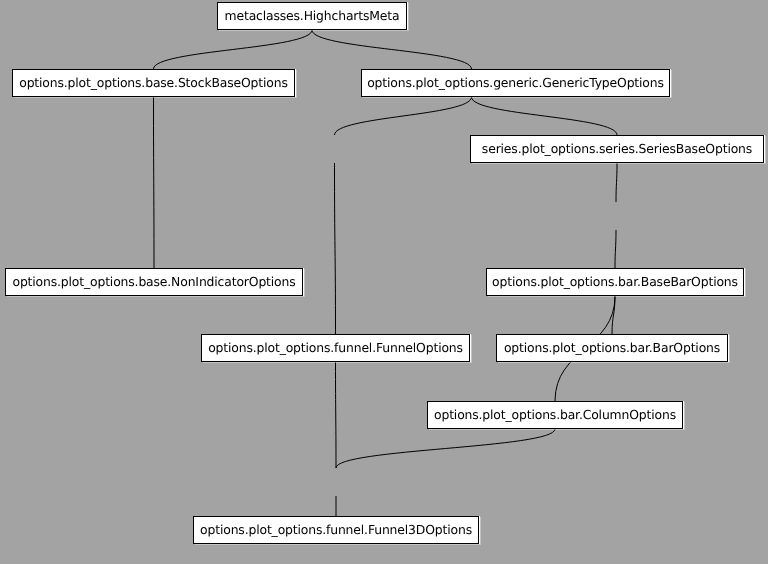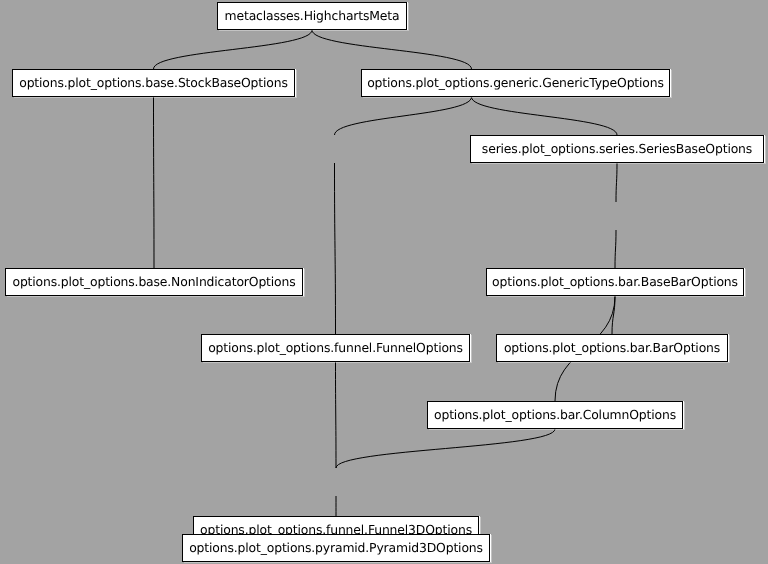--- a/index.html
+++ b/index.html
@@ -87,16 +87,13 @@
     </div>
     <div class="node" style="left: 496px; top: 334px; width: 232px; height: 28px; background: rgb(255, 255, 255); border-color: rgb(0, 0, 0); color: rgb(0, 0, 0);">
       <span class="label">options.plot_options.bar.BarOptions</span>
     </div>
     <div class="node" style="left: 427px; top: 401px; width: 256px; height: 28px; background: rgb(255, 255, 255); border-color: rgb(0, 0, 0); color: rgb(0, 0, 0);">
       <span class="label">options.plot_options.bar.ColumnOptions</span>
     </div>
     <div class="node" style="left: 193px; top: 468px; width: 286px; height: 28px; background: rgb(255, 255, 255); border-color: rgb(0, 0, 0); color: rgb(0, 0, 0); margin-top: 48px;">
       <span class="label">options.plot_options.funnel.Funnel3DOptions</span>
     </div>
-    <div class="node" style="left: 182px; top: 534px; width: 308px; height: 28px; background: rgb(255, 255, 255); border-color: rgb(0, 0, 0); color: rgb(0, 0, 0);">
-      <span class="label">options.plot_options.pyramid.Pyramid3DOptions</span>
-    </div>
   </div>
 
 </body></html>

